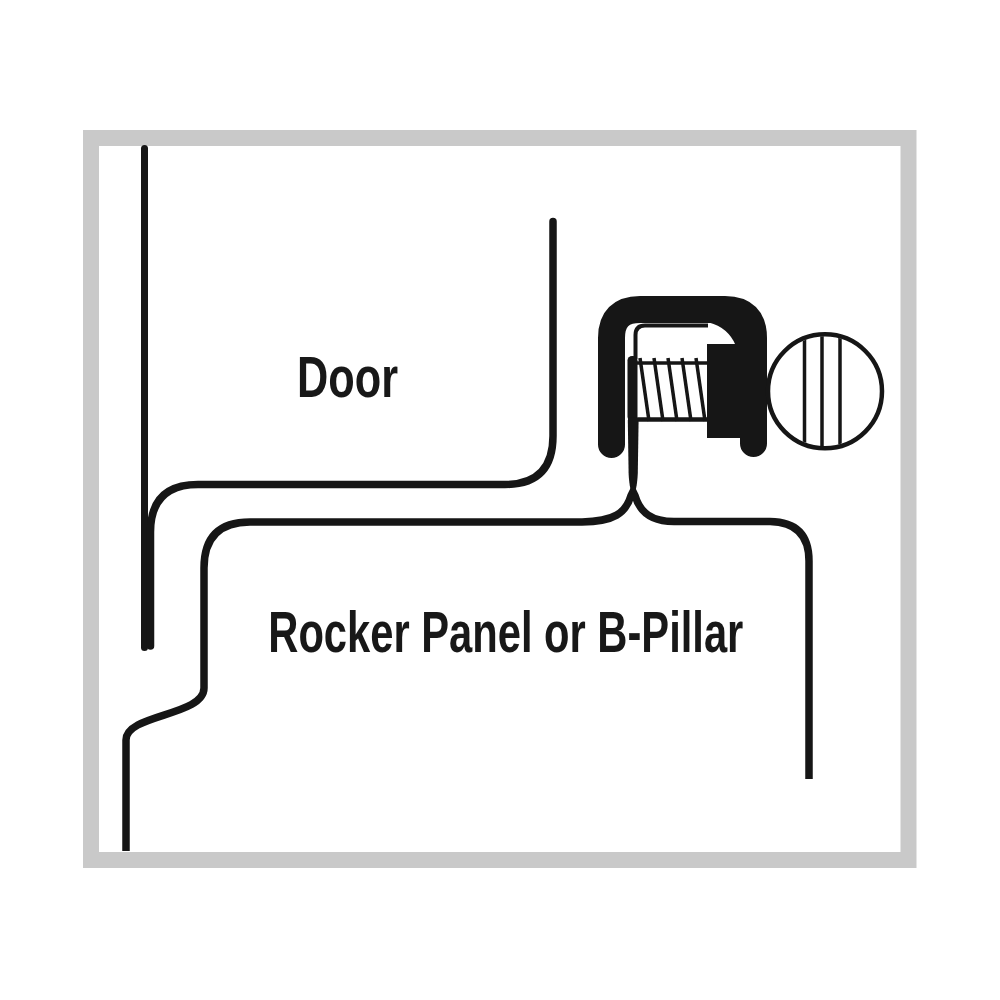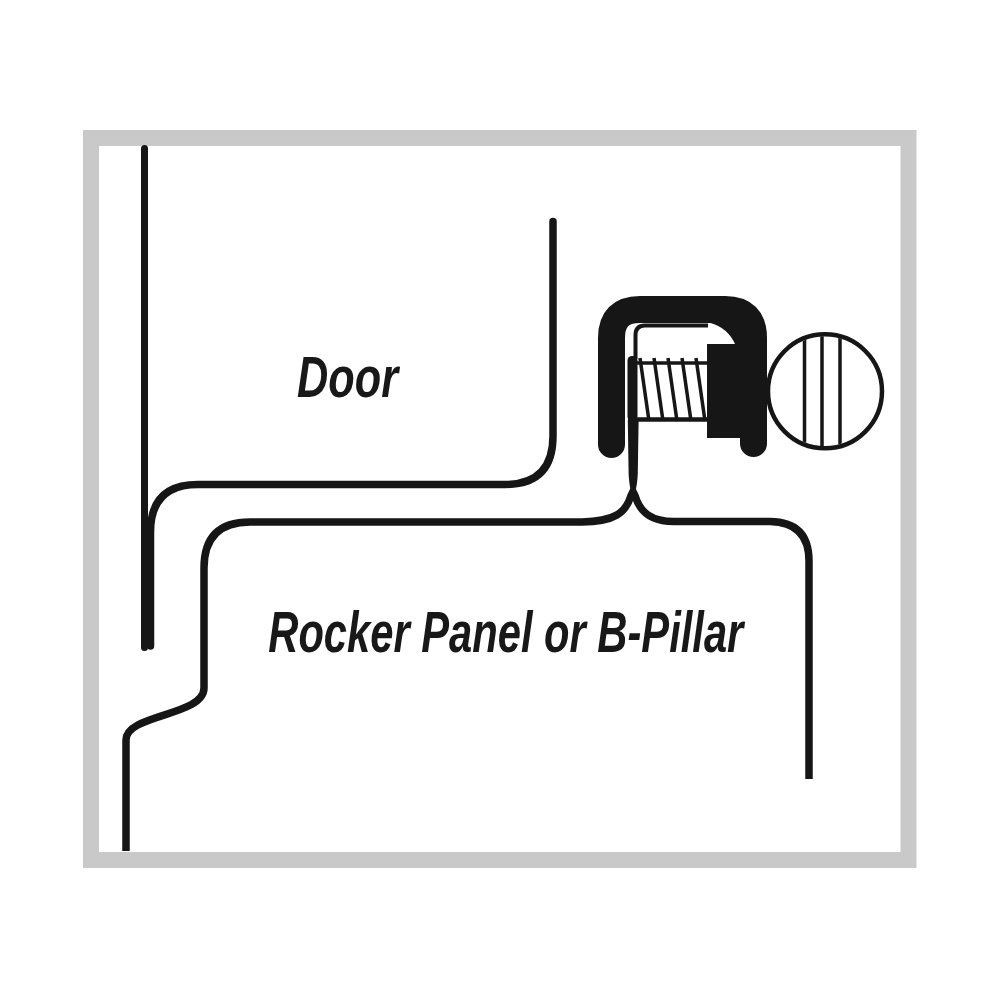--- a/index.html
+++ b/index.html
@@ -1,16 +1,16 @@
 <!DOCTYPE html>
 <html><head>
 <meta charset="utf-8">
 <style>
   html,body{margin:0;padding:0;background:#ffffff;}
-  #stage{position:relative;width:1000px;height:1000px;background:#ffffff;overflow:hidden;font-style:italic;}
+  #stage{position:relative;width:1000px;height:1000px;background:#ffffff;overflow:hidden;}
   svg{position:absolute;left:0;top:0;}
   text{font-family:"Liberation Sans", sans-serif;font-weight:bold;fill:#181818;}
 </style>
 </head>
 <body>
 <div id="stage">
 <svg width="1000" height="1000" viewBox="0 0 1000 1000">
 
   <rect x="91" y="138" width="817.5" height="722" fill="none" stroke="#c9c9c9" stroke-width="16"></rect>
 

